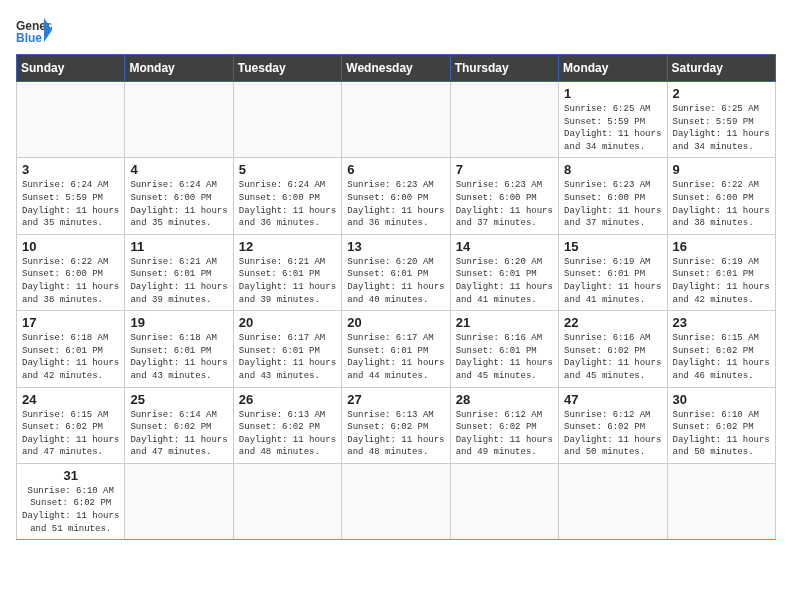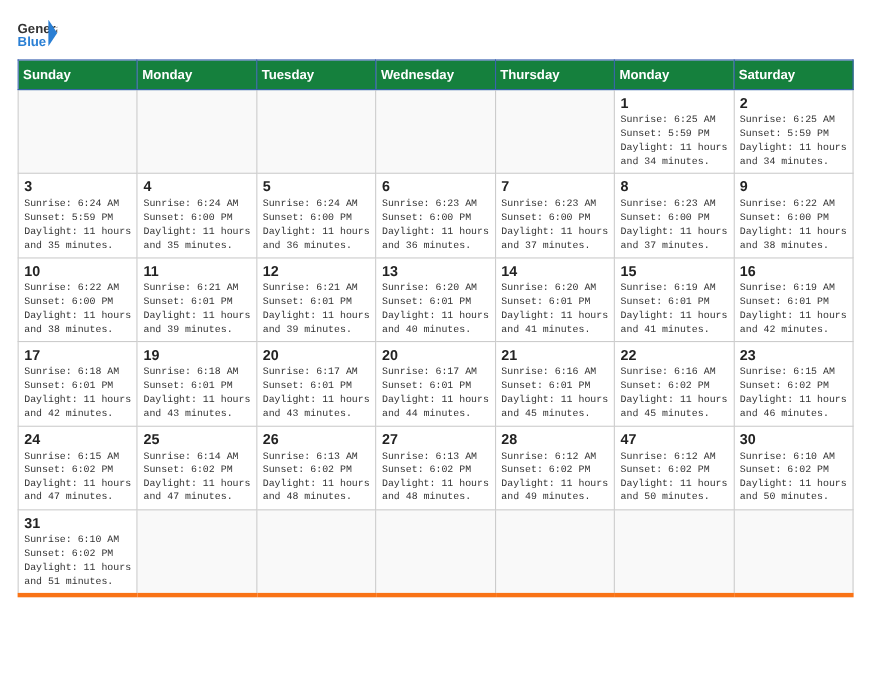--- a/index.html
+++ b/index.html
@@ -37,21 +37,21 @@
     .subtitle {
       font-size: 14px;
       color: #555;
     }
     .calendar {
       width: 100%;
       border-collapse: collapse;
       border: 1px solid #ccc;
     }
     .calendar th {
-      background-color: #15803d;
+      background-color: #404040;
       color: #fff;
       font-size: 12px;
       font-weight: bold;
       padding: 6px 4px;
       text-align: left;
       border: 1px solid #3a62b0;
     }
     .calendar td {
       vertical-align: top;
       border: 1px solid #ccc;
@@ -72,21 +72,22 @@
       margin-bottom: 2px;
       color: #222;
     }
     .day-info {
       font-size: 9px;
       line-height: 1.4;
       color: #333;
       font-family: Liberation Mono, monospace;
     }
     .last-row td {
-      border-bottom: 4px solid #f97316;
+      border-bottom: 1px solid #f97316;
+      text-align: center;
     }
   </style>
 </head>
 <body>
 
 <div class="header-area">
   <div class="logo">
     <svg class="logo-icon" viewBox="0 0 36 28" xmlns="http://www.w3.org/2000/svg">
       <text x="0" y="14" font-size="12" font-weight="bold" fill="#333">General</text>
       <text x="0" y="26" font-size="12" font-weight="bold" fill="#2a7fd4">Blue</text>

